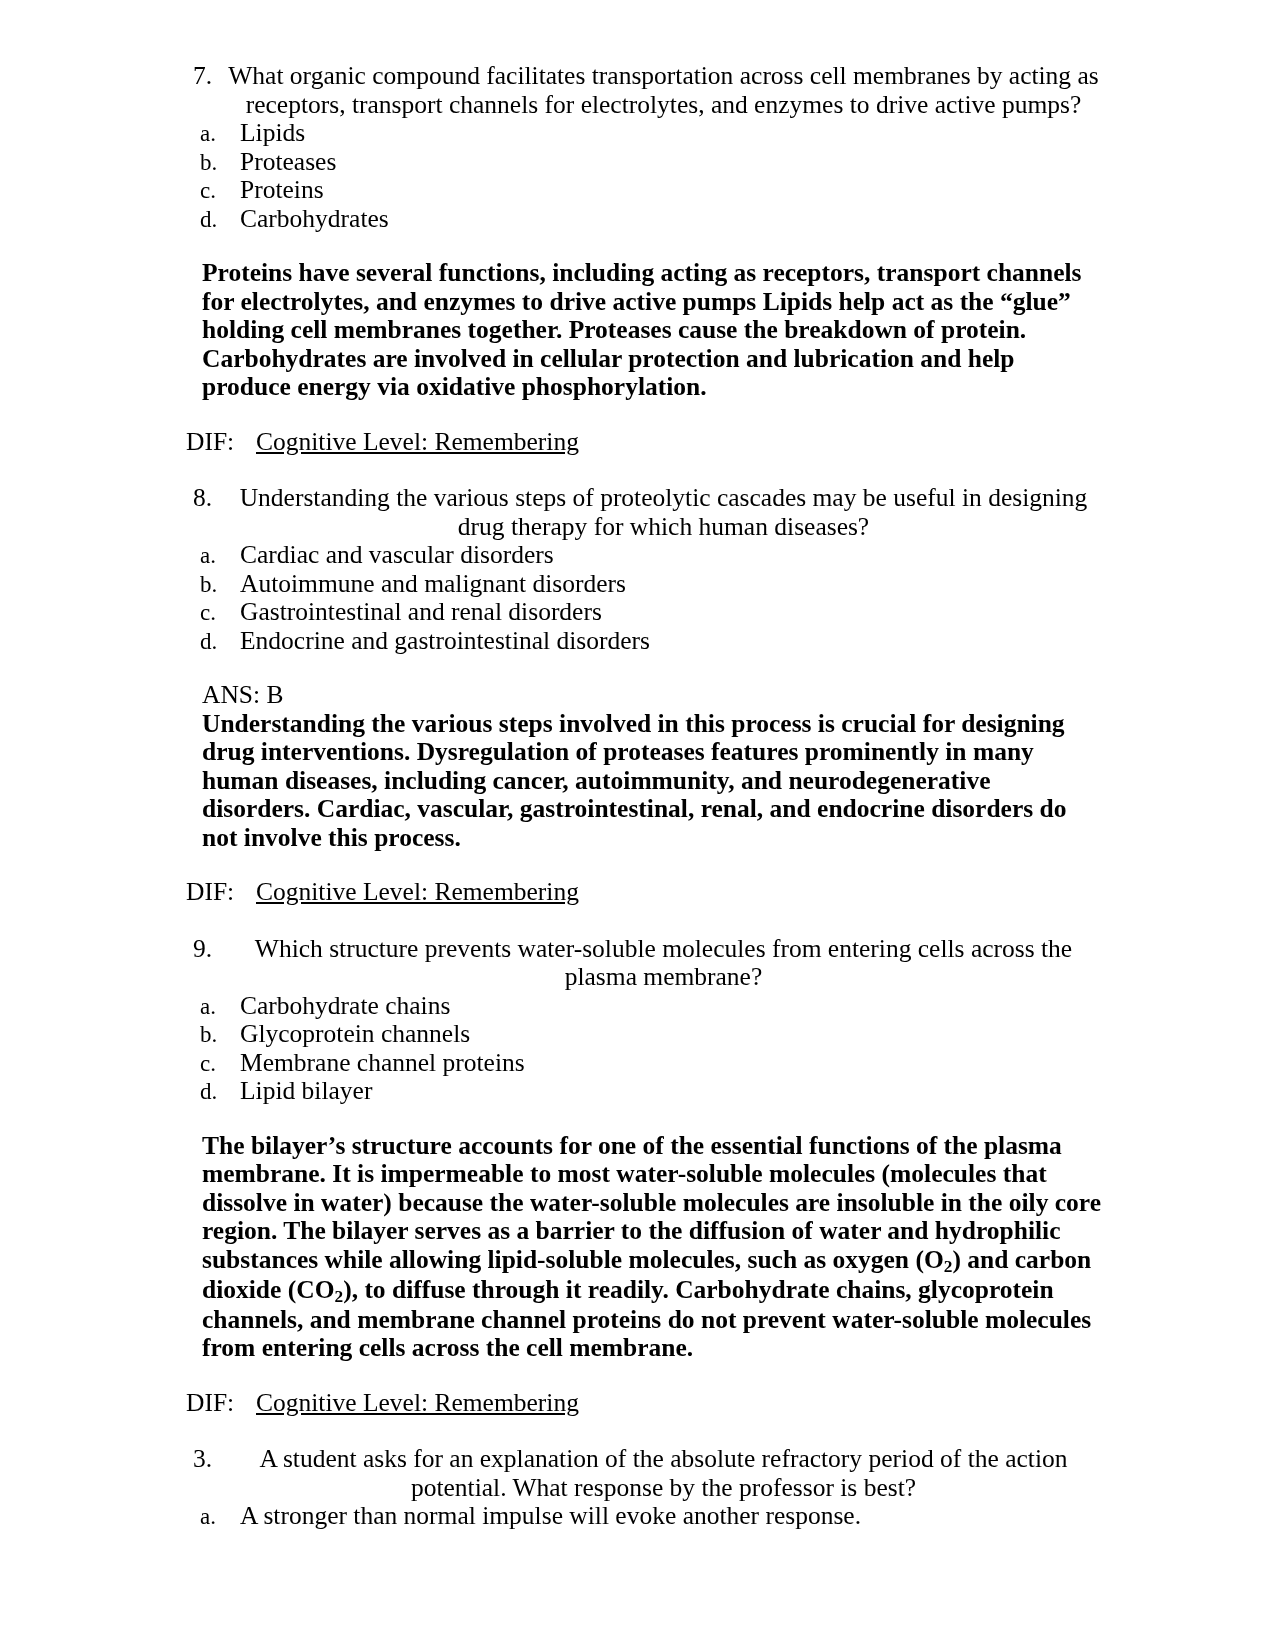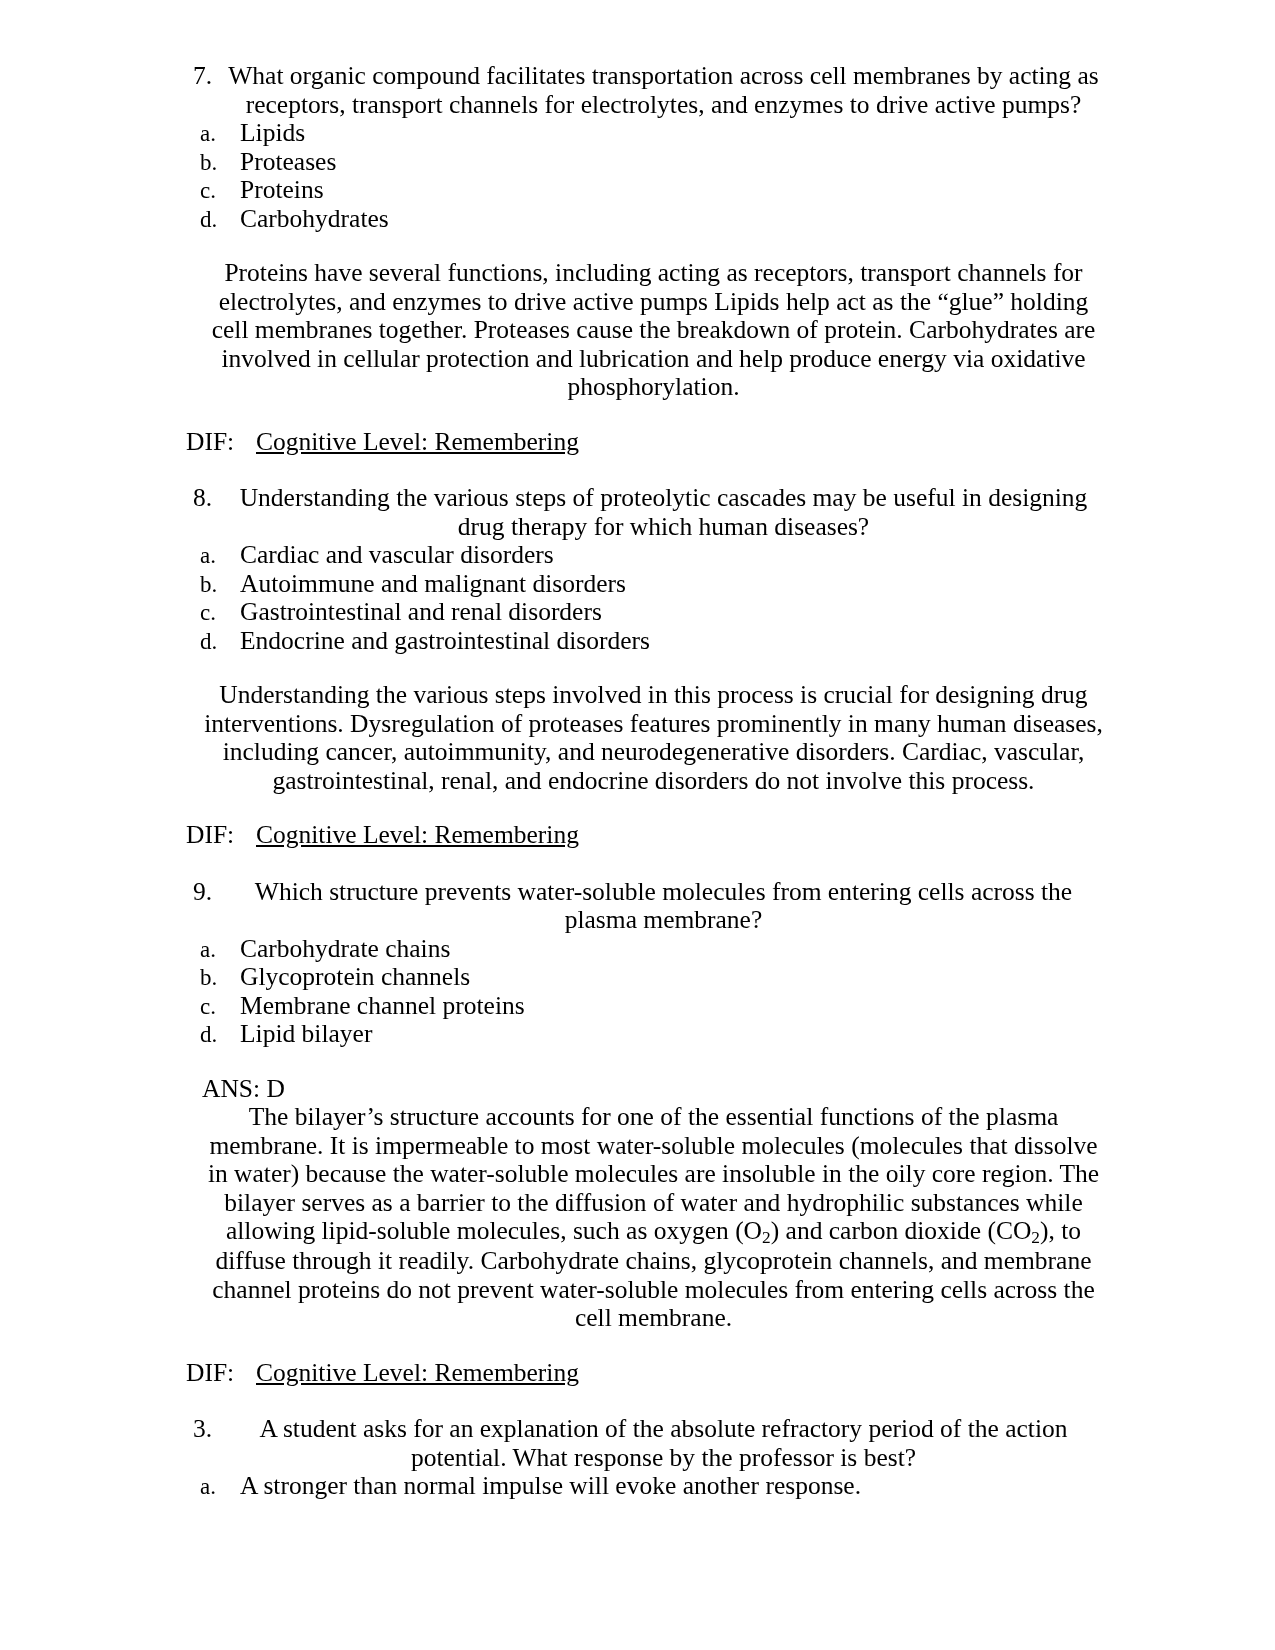--- a/index.html
+++ b/index.html
@@ -71,21 +71,22 @@
 
   
   .ans-block {
     margin-left: 24px;
     margin-top: 26px;
   }
   .ans-label {
     white-space: nowrap;
   }
   .ans-rationale {
-    text-align: center;
+    text-align: left;
+    font-weight: bold;
   }
 
   
   .dif-row {
     margin-left: 8px;
     margin-top: 26px;
     display: flex;
     align-items: baseline;
   }
   .dif-label {
@@ -163,20 +164,21 @@
         <li class="opt-row">
           <span class="opt-letter">c.</span>
           <span class="opt-text">Gastrointestinal and renal disorders</span>
         </li>
         <li class="opt-row">
           <span class="opt-letter">d.</span>
           <span class="opt-text">Endocrine and gastrointestinal disorders</span>
         </li>
       </ul>
       <div class="ans-block">
+        <div class="ans-label">ANS: B</div>
         <div class="ans-rationale">Understanding the various steps involved in this process is crucial for designing drug interventions. Dysregulation of proteases features prominently in many human diseases, including cancer, autoimmunity, and neurodegenerative disorders. Cardiac, vascular, gastrointestinal, renal, and endocrine disorders do not involve this process.</div>
       </div>
       <div class="dif-row">
         <span class="dif-label">DIF:</span>
         <span class="dif-value">Cognitive Level: Remembering</span>
       </div>
     </div>
 
     <div class="gap-after-question"></div>
 
@@ -197,21 +199,20 @@
         <li class="opt-row">
           <span class="opt-letter">c.</span>
           <span class="opt-text">Membrane channel proteins</span>
         </li>
         <li class="opt-row">
           <span class="opt-letter">d.</span>
           <span class="opt-text">Lipid bilayer</span>
         </li>
       </ul>
       <div class="ans-block">
-        <div class="ans-label">ANS: D</div>
         <div class="ans-rationale"><span>The bilayer’s structure accounts for one of the essential functions of the plasma membrane. It is impermeable to most water-soluble molecules (molecules that dissolve in water) because the water-soluble molecules are insoluble in the oily core region. The bilayer serves as a barrier to the diffusion of water and hydrophilic substances while allowing lipid-soluble molecules, such as oxygen (O</span><sub>2</sub><span>) and carbon dioxide (CO</span><sub>2</sub><span>), to diffuse through it readily. Carbohydrate chains, glycoprotein channels, and membrane channel proteins do not prevent water-soluble molecules from entering cells across the cell membrane.</span></div>
       </div>
       <div class="dif-row">
         <span class="dif-label">DIF:</span>
         <span class="dif-value">Cognitive Level: Remembering</span>
       </div>
     </div>
 
     <div class="gap-after-question"></div>
 

